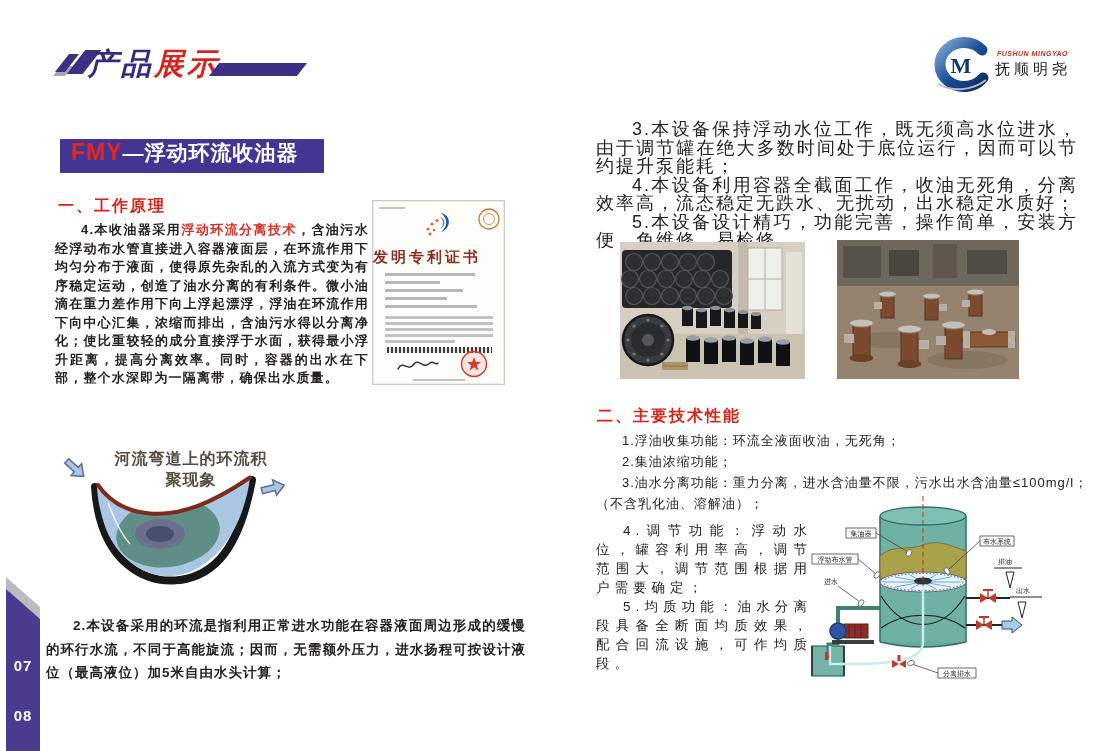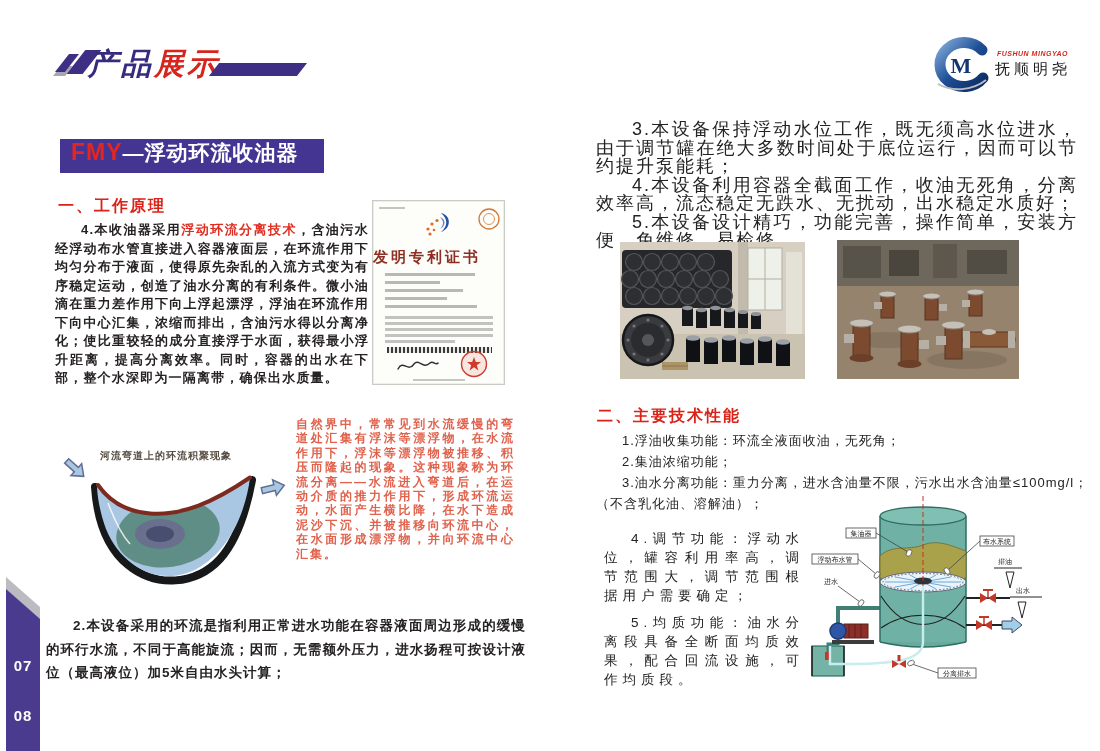--- a/index.html
+++ b/index.html
@@ -29,27 +29,27 @@
   .h-red{position:absolute;font-size:16px;font-weight:bold;color:#da2318;letter-spacing:2px}
 
   .para{position:absolute;font-weight:bold;color:#262224;text-align:justify}
   .p-main{font-size:13px;line-height:18.5px;letter-spacing:1.2px}
   .p-main .em{color:#e02d20}
   .indent{text-indent:2em}
   .p2t{font-size:13.5px;line-height:23.5px;letter-spacing:1px}
   .feat p{margin:0;font-size:18px;line-height:18.5px;letter-spacing:2px;text-indent:2em;text-align:justify}
   .perf p{margin:0;font-size:13px;line-height:21px;letter-spacing:1px;white-space:nowrap}
   .perf .ind{text-indent:2em}
-  .narrow p{margin:8px;font-size:13.5px;line-height:19px;letter-spacing:5px;text-indent:2em;text-align:justify}
+  .narrow p{margin:0;font-size:13.5px;line-height:19px;letter-spacing:5px;text-indent:2em;text-align:justify}
 
   .red-note{position:absolute;left:296px;top:417px;width:219px;color:#e0614c;font-size:12px;
             line-height:14.4px;letter-spacing:2px;text-align:justify;font-weight:bold}
 
-  .river-caption{position:absolute;left:40px;top:6px;width:160px;
-                 color:#574c41;font-size:10px;font-weight:bold;letter-spacing:1px}
+  .river-caption{position:absolute;left:51px;top:6px;width:160px;text-align:center;
+                 color:#574c41;font-size:16px;font-weight:bold;letter-spacing:1px}
 
   
   .cert{position:absolute;left:372px;top:200px;width:133px;height:185px;background:#fdfdfa;
         border:1px solid #c9cbc5;box-shadow:0 0 0 1px #eceeea inset;box-sizing:border-box}
   .cert-title{position:absolute;left:0;top:47px;width:100%;text-align:left;color:#8c2f22;
               font-size:15px;font-weight:bold;letter-spacing:3px}
   .bar{position:absolute;background:#b8b8b4;height:2.5px}
   .barcode{position:absolute;left:14px;top:146px;width:105px;height:6px;
            background:repeating-linear-gradient(90deg,#3a3a3a 0 2px,#e9e9e5 2px 4px)}
 
@@ -159,21 +159,20 @@
       <path d="M38,42 C52,62 70,69 90,70.5 C122,73 154,59 190,34.5" fill="none" stroke="#7d2a1f" stroke-width="4" stroke-linecap="round"></path>
       <g transform="translate(12,12) rotate(42)">
         <polygon points="0,5 13,5 13,0 23,8 13,16 13,11 0,11" fill="#a9c6e2" stroke="#5f6f94" stroke-width="1.5"></polygon>
       </g>
       <g transform="translate(200,40) rotate(-14)">
         <polygon points="0,5 13,5 13,0 23,8 13,16 13,11 0,11" fill="#a9c6e2" stroke="#5f6f94" stroke-width="1.5"></polygon>
       </g>
     </svg>
   </div>
 
-  <div class="red-note">自然界中，常常见到水流缓慢的弯道处汇集有浮沫等漂浮物，在水流作用下，浮沫等漂浮物被推移、积压而隆起的现象。这种现象称为环流分离——水流进入弯道后，在运动介质的推力作用下，形成环流运动，水面产生横比降，在水下造成泥沙下沉、并被推移向环流中心，在水面形成漂浮物，并向环流中心汇集。</div>
 
   <div class="para p2t indent" style="left:46px;top:614px;width:480px">2.本设备采用的环流是指利用正常进水功能在容器液面周边形成的缓慢的环行水流，不同于高能旋流；因而，无需额外压力，进水扬程可按设计液位（最高液位）加5米自由水头计算；</div>
 
   <div class="abs feat" style="left:596px;top:120px;width:482px">
     <p>3.本设备保持浮动水位工作，既无须高水位进水，由于调节罐在绝大多数时间处于底位运行，因而可以节约提升泵能耗；</p>
     <p>4.本设备利用容器全截面工作，收油无死角，分离效率高，流态稳定无跌水、无扰动，出水稳定水质好；</p>
     <p>5.本设备设计精巧，功能完善，操作简单，安装方便，免维修，易检修。</p>
   </div>
 
   <div class="photo" style="left:620px;top:242px;width:185px;height:137px">

